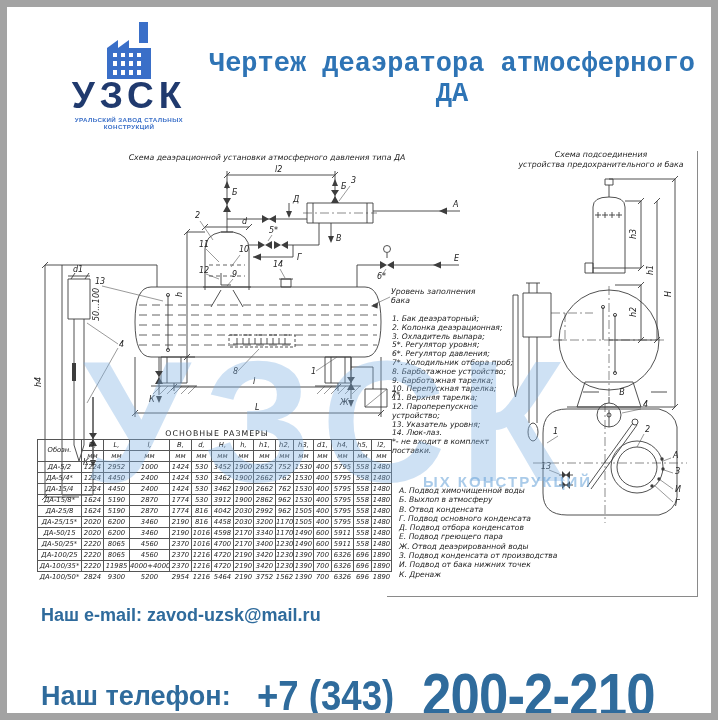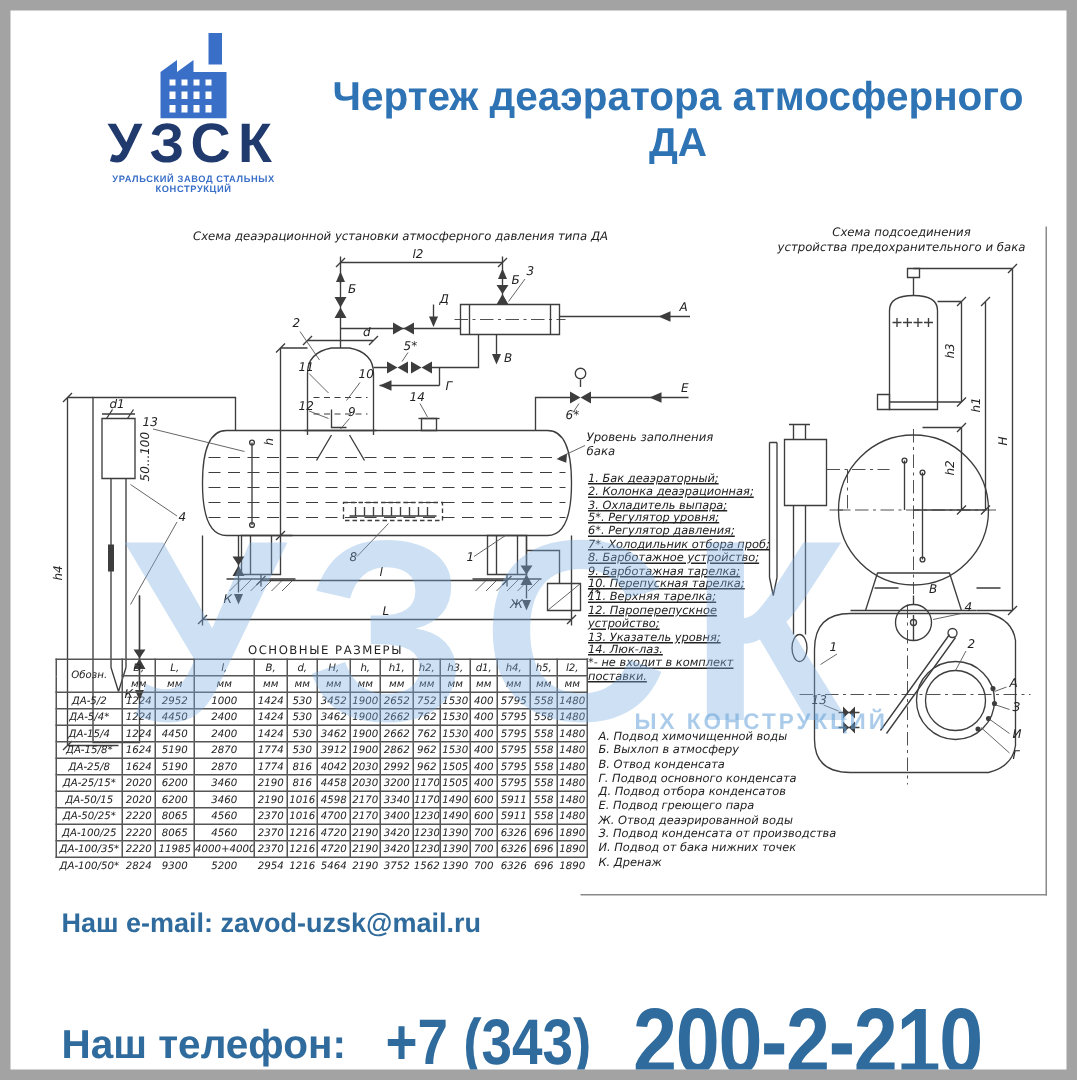--- a/index.html
+++ b/index.html
@@ -2,34 +2,34 @@
 <html><head>
 <meta charset="utf-8">
 <style>
   html,body{margin:0;padding:0;background:#e8e8e8;}
   .page{position:relative;width:718px;height:720px;background:#fff;border:7px solid #a3a3a3;box-sizing:border-box;overflow:hidden;font-family:"Liberation Sans",sans-serif;}
   
   .logo{position:absolute;left:52px;top:14px;width:140px;text-align:center;}
   .logo .icon{display:block;margin:0 auto;}
   .logo .word{font-weight:bold;font-size:37px;letter-spacing:5px;color:#203a6e;line-height:34px;}
   .logo .tag{font-size:6.2px;font-weight:bold;color:#3a6fc8;letter-spacing:.4px;margin-top:3px;}
-  .title{position:absolute;left:195px;top:42px;width:500px;text-align:center;font-size:27px;font-weight:bold;color:#2e74b5;}
+  .title{position:absolute;left:195px;top:42px;width:500px;text-align:center;font-size:27px;font-weight:bold;color:#2e74b5;font-family:Liberation Mono, monospace;}
   
   .drawing{position:absolute;left:28px;top:138px;width:664px;height:456px;}
   .drawing svg{position:absolute;overflow:visible;}
   .drawing svg *{vector-effect:non-scaling-stroke;}
   .ln{stroke:#3d3d3d;fill:none;stroke-width:.9;}
   .thin{stroke:#555;fill:none;stroke-width:.6;}
   .dash{stroke:#3d3d3d;fill:none;stroke-width:.8;stroke-dasharray:8 5;}
   .cdash{stroke:#3d3d3d;fill:none;stroke-width:.6;stroke-dasharray:9 3 2 3;}
   .fl{fill:#3d3d3d;stroke:none;}
   .t{font:italic 8px "DejaVu Sans",sans-serif;fill:#222;stroke:none;}
   .cap{font:italic 7.8px "DejaVu Sans",sans-serif;fill:#222;stroke:none;text-anchor:middle;}
   .level-label{position:absolute;left:356px;top:142px;width:88px;font:italic 7.8px "DejaVu Sans",sans-serif;color:#222;line-height:9px;}
-  .legend{position:absolute;left:357px;top:170px;width:124px;font:italic 7.6px "DejaVu Sans",sans-serif;color:#222;line-height:8.8px;text-decoration:underline;}
+  .legend{position:absolute;left:357px;top:170px;width:124px;font:italic 7.6px "DejaVu Sans",sans-serif;color:#222;line-height:8.8px;}
   .letters{position:absolute;left:364px;top:341px;width:170px;font:italic 7.6px "DejaVu Sans",sans-serif;color:#222;line-height:9.3px;}
   .tbl-title{position:absolute;left:2px;top:284px;width:360px;text-align:center;font:7.8px "DejaVu Sans",sans-serif;color:#222;letter-spacing:1px;}
   table.dims{position:absolute;left:2px;top:294px;width:308px;border-collapse:collapse;table-layout:fixed;}
   table.dims th,table.dims td{border:1px solid #555;font:italic 6.8px "DejaVu Sans",sans-serif;color:#222;text-align:center;padding:0;line-height:8.6px;height:10px;overflow:hidden;white-space:nowrap;}
   table.dims th{font-style:italic;font-weight:normal;}
   table.dims tbody tr:last-child td{border:none;}
   .edge-r{position:absolute;left:662px;top:6px;width:1px;height:446px;background:#8a8a8a;}
   .edge-b{position:absolute;left:352px;top:451px;width:311px;height:1px;background:#8a8a8a;}
   
   .wm1{position:absolute;left:48px;top:190px;font-size:172px;font-weight:900;letter-spacing:14px;color:rgba(125,175,225,.38);line-height:172px;pointer-events:none;z-index:5;}

